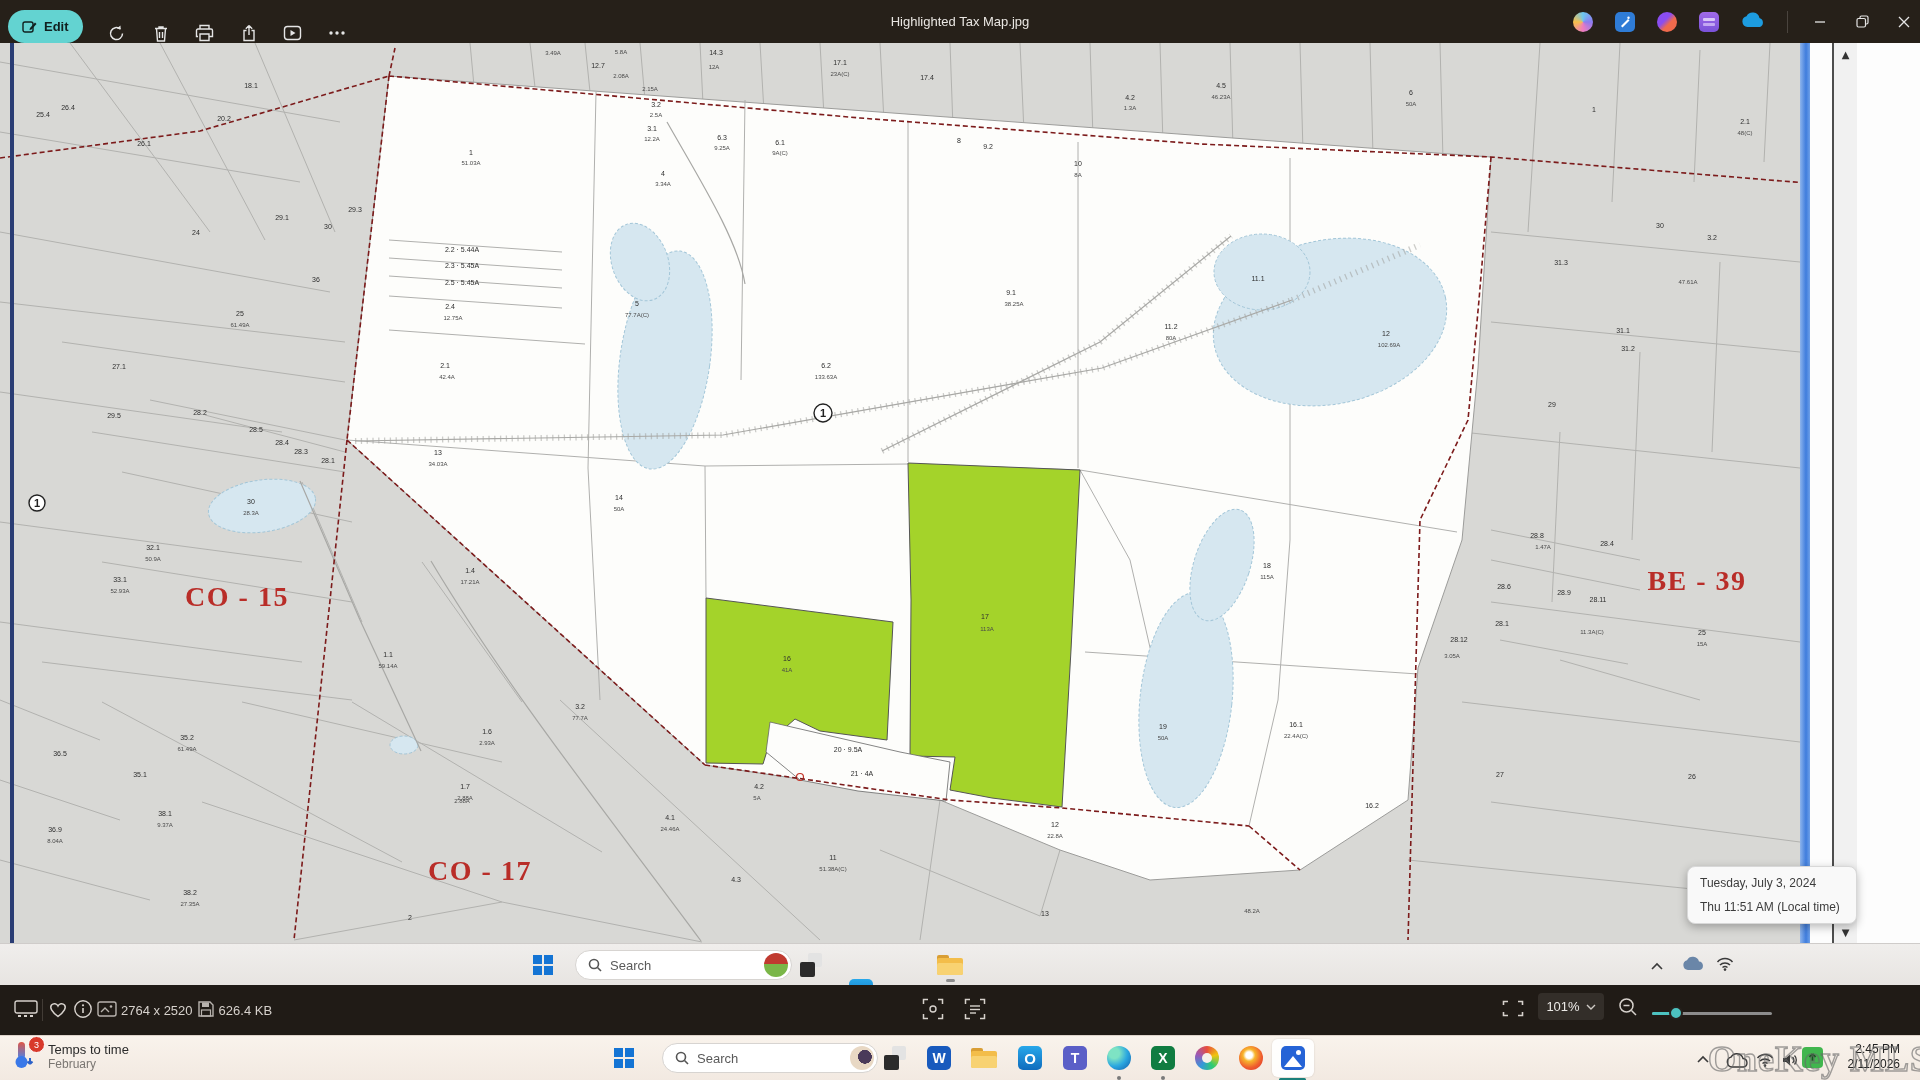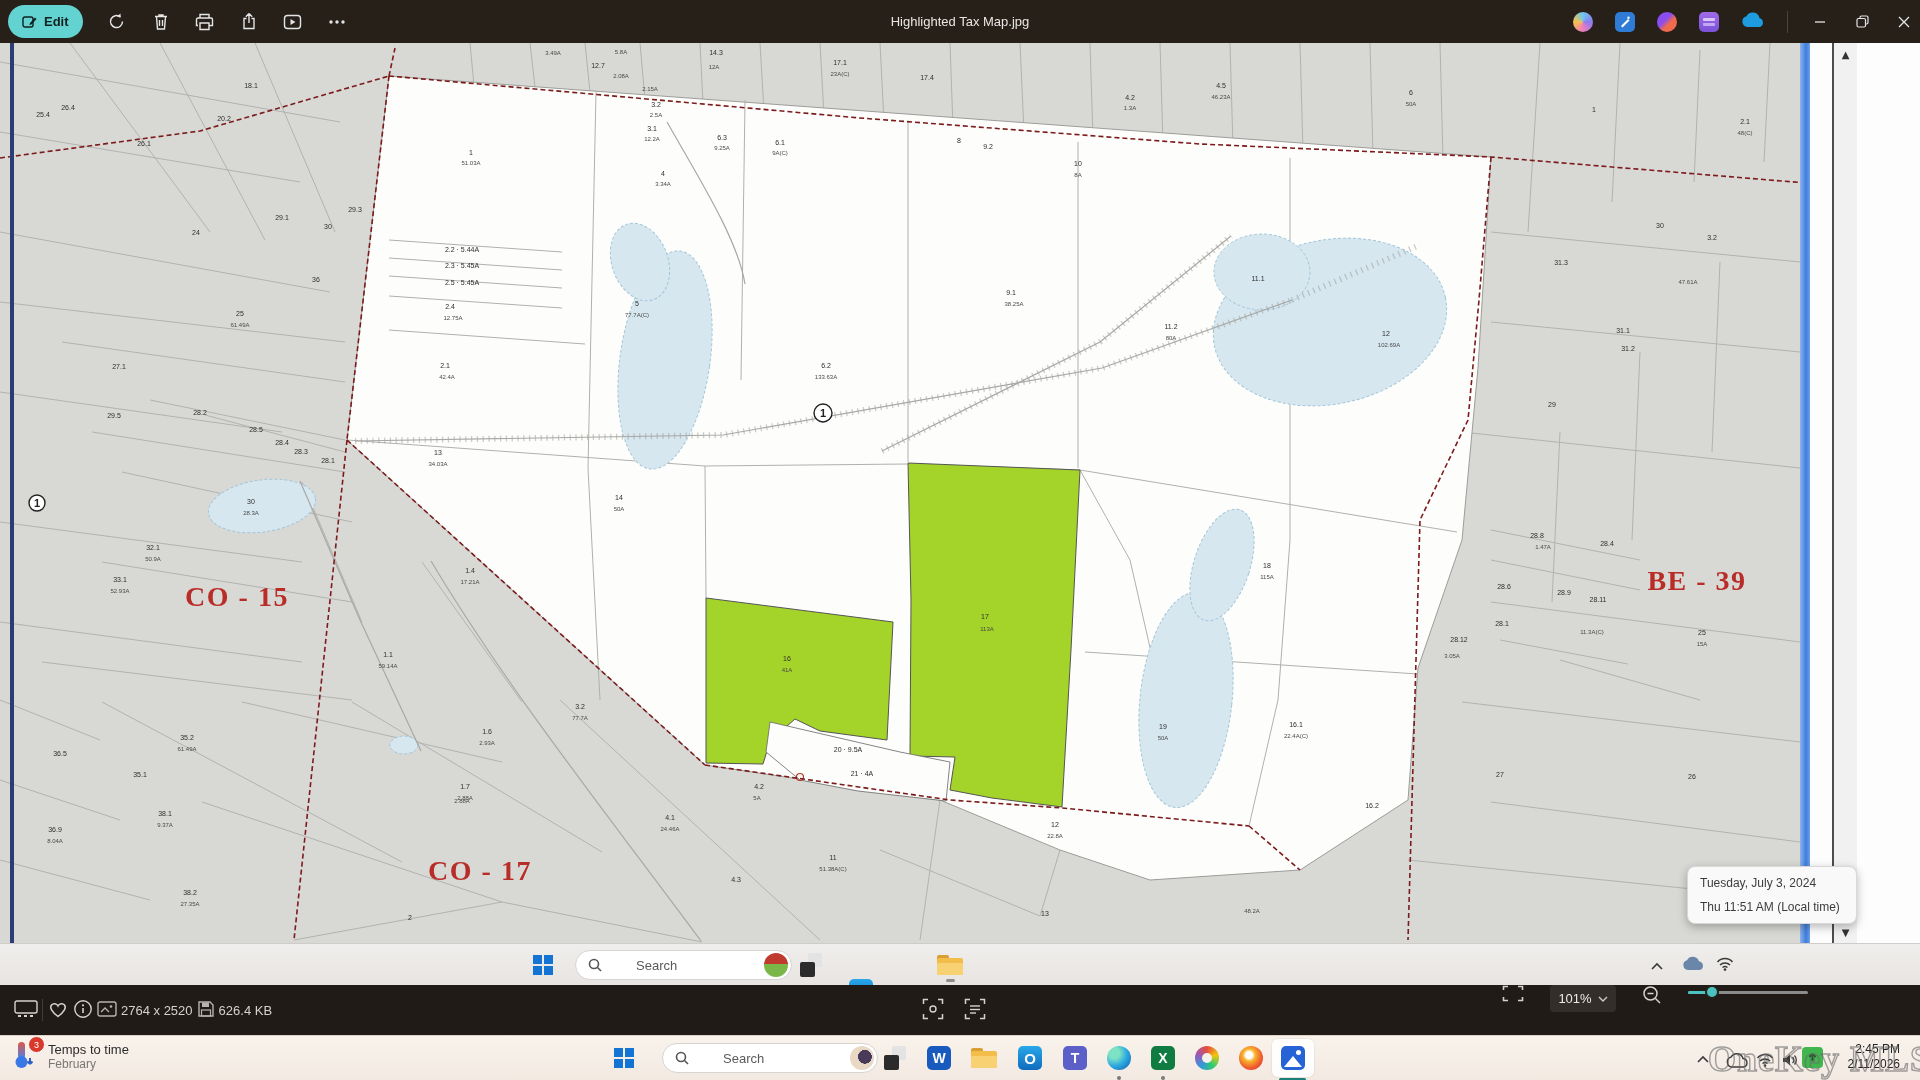--- a/index.html
+++ b/index.html
@@ -5,55 +5,55 @@
   html,body{margin:0;padding:0;background:#000;}
   .stage{position:relative;width:1920px;height:1080px;overflow:hidden;background:#d8d8d5;font-family:"Liberation Sans",sans-serif;}
   svg text{user-select:none}
   .plbl{font:7px "Liberation Sans",sans-serif;fill:#2e2e2e;text-anchor:middle}
   .plbl.small{font-size:6px;fill:#4a4a4a}
   .dlbl{font:600 28px "Liberation Serif",serif;fill:#b92d28;text-anchor:middle;letter-spacing:1.5px}
   .mlbl{font:bold 11px "Liberation Sans",sans-serif;fill:#222;text-anchor:middle}
 
   
   .titlebar{position:absolute;left:0;top:0;width:1920px;height:43px;background:#262019;z-index:10;display:flex;align-items:center;}
-  .tb-left{position:absolute;left:8px;top:0;height:43px;display:flex;align-items:center;gap:24px;}
+  .tb-left{position:absolute;left:8px;top:0;height:43px;display:flex;align-items:flex-end;gap:24px;}
   .edit-btn{display:flex;align-items:center;gap:7px;background:#63d3d1;color:#10201f;border-radius:17px;height:33px;padding:0 14px;font-size:13px;font-weight:bold;}
   .tb-icon{width:20px;height:20px;display:flex;align-items:center;justify-content:center;}
   .tb-title{position:absolute;left:0;right:0;top:0;height:43px;display:flex;align-items:center;justify-content:center;color:#e9e6e2;font-size:13px;pointer-events:none;}
   .tb-right{position:absolute;right:6px;top:0;height:43px;display:flex;align-items:center;gap:22px;}
   .sep-v{width:1px;height:22px;background:#4a443e;}
   .circ{border-radius:50%;}
   .tile{border-radius:5px;display:flex;align-items:center;justify-content:center;color:#fff;font-weight:bold;}
 
   
   .blue-stripe{position:absolute;left:1800px;top:43px;width:10px;height:900px;background:linear-gradient(90deg,#8db4ec,#3f7ddd 60%,#6ea0e8);z-index:2;}
   .white-panel{position:absolute;left:1810px;top:43px;width:110px;height:900px;background:#fdfdfd;z-index:2;}
   .panel-line{position:absolute;left:1832px;top:43px;width:2px;height:900px;background:#4d4d4d;z-index:3;}
   .scroll-track{position:absolute;left:1834px;top:43px;width:23px;height:900px;background:#f1f1f1;z-index:3;}
   .scroll-arrow{position:absolute;left:1834px;width:23px;height:18px;color:#333;font-size:10px;display:flex;align-items:center;justify-content:center;z-index:4;font-family:"DejaVu Sans",sans-serif;}
   .navy-line{position:absolute;left:10px;top:43px;width:4px;height:900px;background:#2a3d74;z-index:2;}
 
   
   .inner-task{position:absolute;left:0;top:943px;width:1920px;height:42px;background:linear-gradient(180deg,#f0eeec,#e7e4e1);border-top:1px solid rgba(0,0,0,.1);z-index:5;}
   .it-item{position:absolute;top:8px;}
   .search-pill{position:absolute;height:30px;border-radius:16px;background:#fff;border:1px solid #d7d4d1;display:flex;align-items:center;gap:8px;padding:0 3px 0 12px;box-sizing:border-box;}
-  .search-pill .s-txt{color:#5a5a5a;font-size:13px;flex:1;margin-left:26px;}
+  .search-pill .s-txt{color:#5a5a5a;font-size:13px;flex:1;}
   .mini-img{width:24px;height:24px;border-radius:12px;overflow:hidden;}
   .win-logo{width:20px;height:20px;display:grid;grid-template-columns:9px 9px;grid-template-rows:9px 9px;gap:2px;}
   .win-logo div{background:#1474d4;}
   .app26{width:26px;height:26px;position:relative;display:flex;align-items:center;justify-content:center;}
   .dash{position:absolute;width:9px;height:3px;border-radius:2px;background:#8d8d8d;}
   .active-bg{position:absolute;background:rgba(255,255,255,.85);border-radius:6px;box-shadow:0 0 2px rgba(0,0,0,.15);}
   .teal-bar{position:absolute;height:3px;border-radius:2px;background:#1d8a84;}
 
   
   .statusbar{position:absolute;left:0;top:985px;width:1920px;height:50px;background:#201b16;z-index:10;color:#d6d1cc;font-size:13px;}
   .sb-left{position:absolute;left:14px;top:0;height:50px;display:flex;align-items:center;gap:4px;}
   .sb-mid{position:absolute;left:922px;top:0;height:50px;display:flex;align-items:center;gap:20px;}
-  .sb-right{position:absolute;left:1502px;top:0;height:35px;display:flex;align-items:flex-start;gap:26px;}
+  .sb-right{position:absolute;left:1502px;top:0;height:35px;display:flex;align-items:flex-end;gap:14px;}
   .zoom-pill{background:#332e29;border-radius:4px;height:27px;width:66px;display:flex;align-items:center;justify-content:center;gap:6px;color:#eceae7;font-size:13px;}
   .slider{position:relative;width:120px;height:14px;}
   .slider .trk{position:absolute;top:6px;left:0;width:100%;height:3px;background:#8c8c8c;border-radius:2px;}
   .slider .fill{position:absolute;top:6px;left:0;width:24px;height:3px;background:#4cc2c0;border-radius:2px;}
   .slider .thumb{position:absolute;top:0;left:17px;width:14px;height:14px;border-radius:50%;background:#4cc2c0;border:2px solid #24201c;box-sizing:border-box;}
 
   
   .outer-task{position:absolute;left:0;top:1035px;width:1920px;height:45px;background:linear-gradient(180deg,#f9f3ec,#f2e9e1);border-top:1px solid #ddd3ca;z-index:10;}
   .weather{position:absolute;left:10px;top:4px;display:flex;align-items:center;gap:8px;}
   .weather .w-head{font-size:13px;color:#2b2b2b;}

